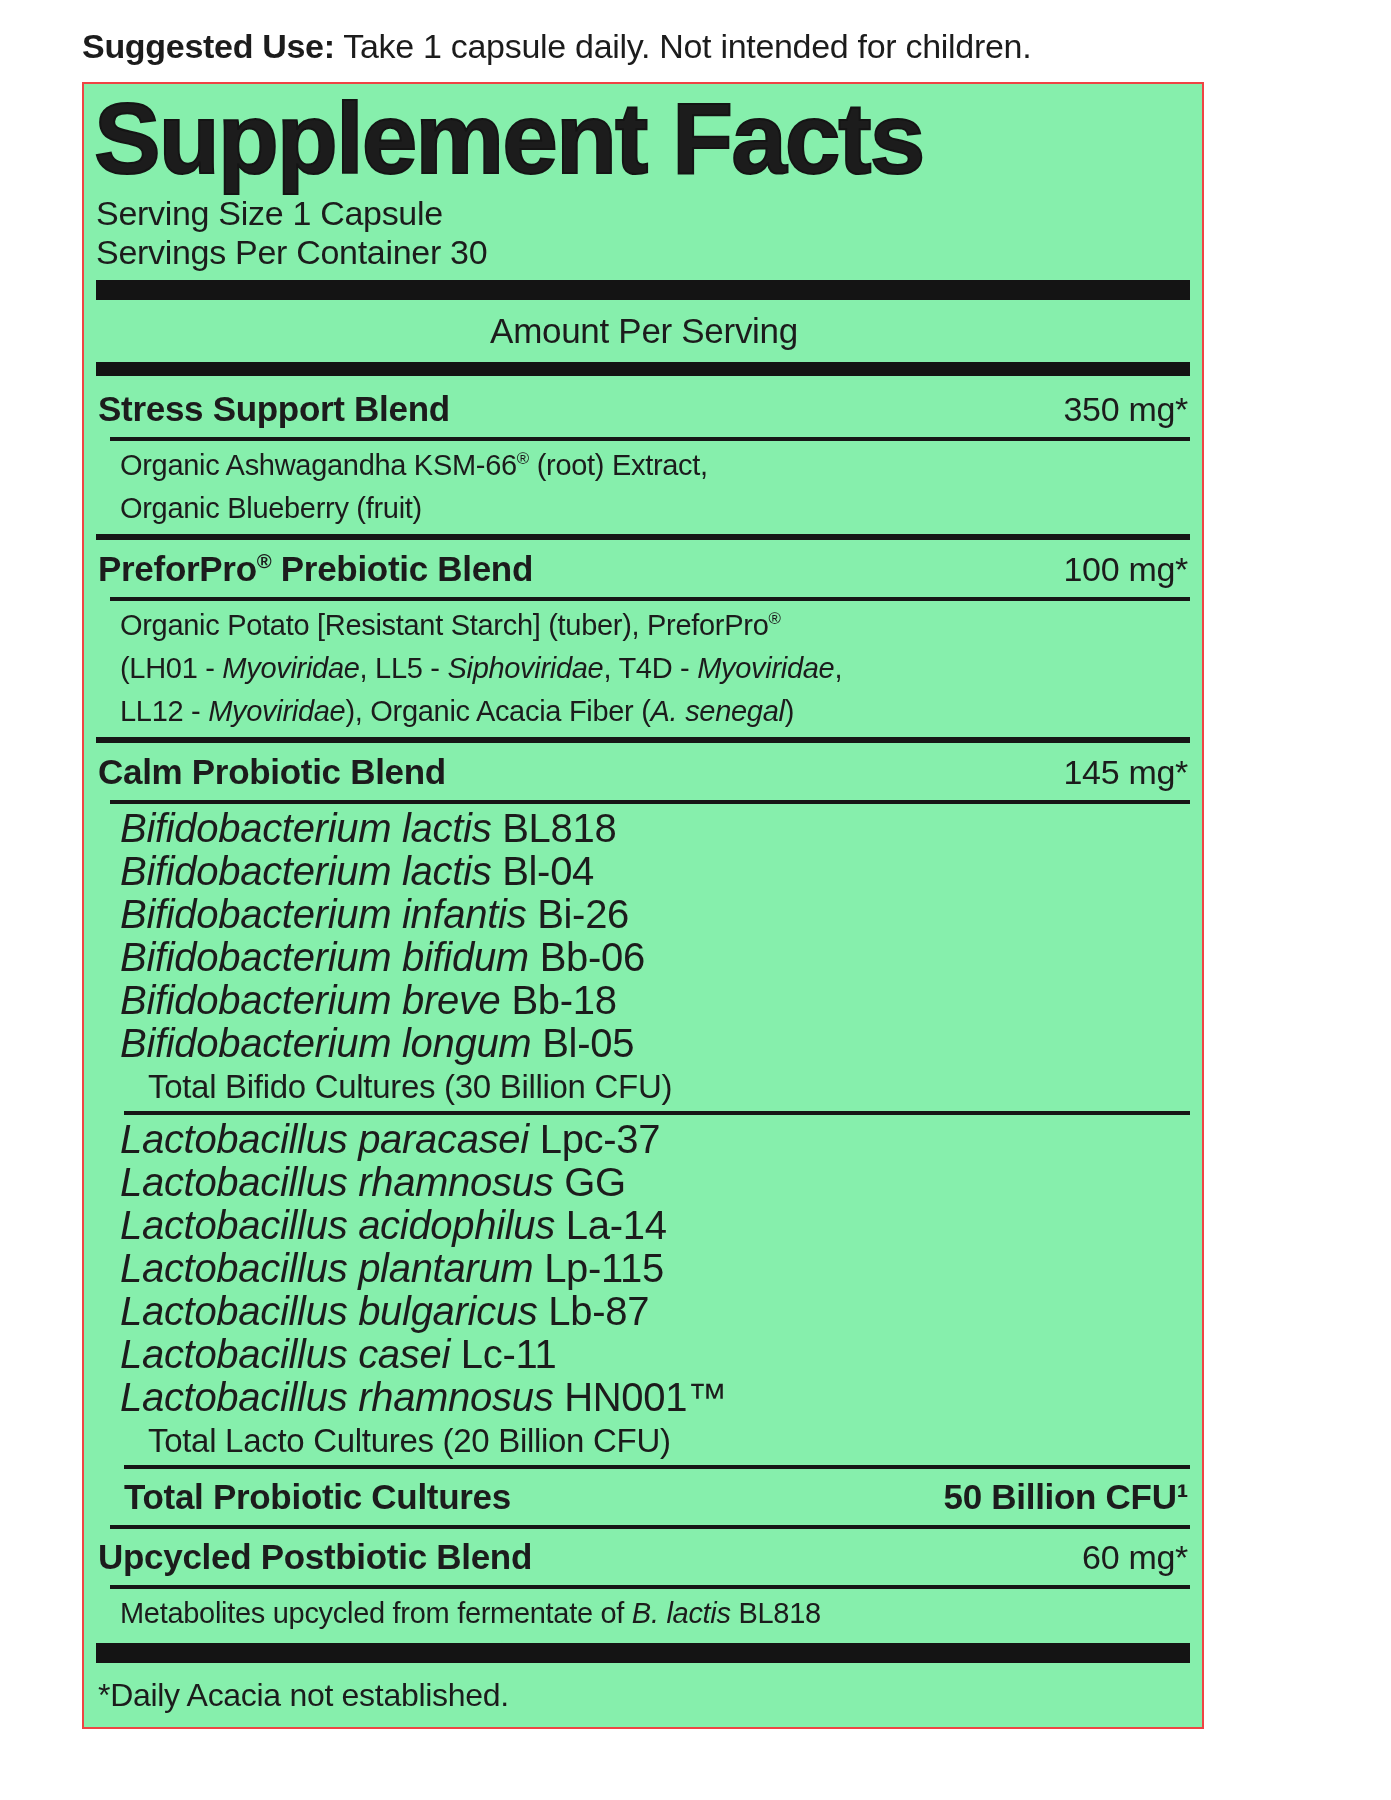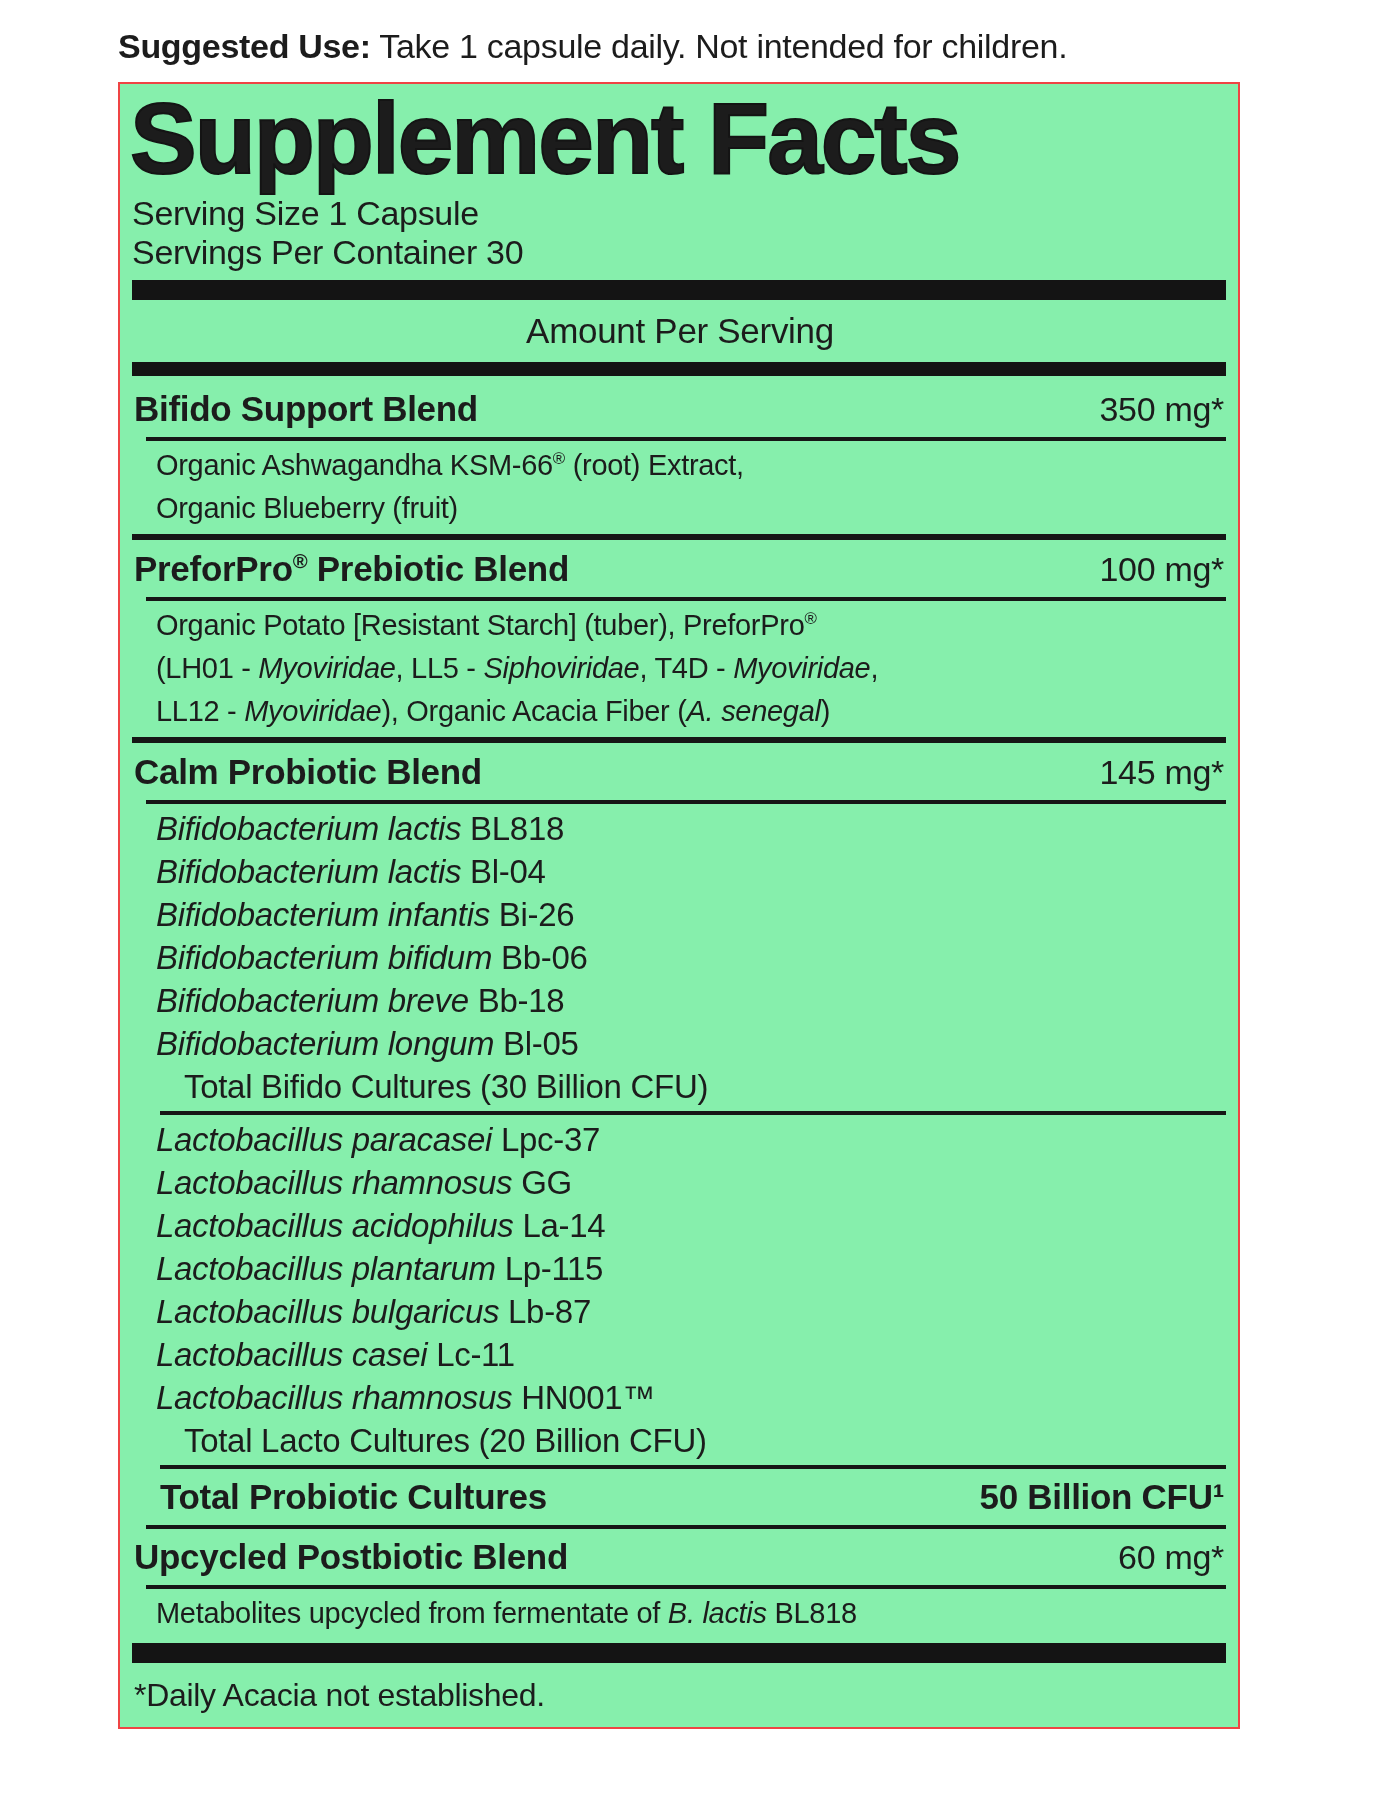--- a/index.html
+++ b/index.html
@@ -3,21 +3,21 @@
 <meta charset="utf-8">
 <style>
   html,body{margin:0;padding:0;}
   body{
     width:1391px;height:1800px;overflow:hidden;
     background:#ffffff;color:#1c1c1c;
     font-family:"Liberation Sans","DejaVu Sans",sans-serif;
     letter-spacing:-0.3px;
     -webkit-font-smoothing:antialiased;
   }
-  .content{width:1122px;margin:0 0 0 118px;padding-top:26px;}
+  .content{width:1122px;margin:0 0 0 82px;padding-top:26px;}
 
   
   .suggested{font-size:34px;line-height:40px;margin-bottom:16px;}
   .suggested b{font-weight:bold;}
 
   
   .panel{
     border:2px solid #ef4444;
     background:#86efac;
     padding:4px 12px 8px 12px;
@@ -42,21 +42,21 @@
 
   .row{display:flex;justify-content:space-between;align-items:baseline;}
   .blend{font-size:35px;line-height:46px;padding:2px 2px 2px 2px;}
   .blend .name{font-weight:bold;}
   .blend .amount{font-weight:normal;font-size:34px;}
 
   .total{font-size:35px;line-height:46px;padding:2px 2px 2px 2px;font-weight:bold;gap:32px;}
   .total .name{padding-left:26px;}
 
   .desc{font-size:29px;line-height:43px;padding-left:24px;}
-  .strain{font-size:33px;line-height:43px;padding-left:24px;}
+  .strain{font-size:40px;line-height:43px;padding-left:24px;}
   .subtotal{font-size:33px;line-height:43px;padding-left:52px;}
   .dv{font-size:32px;line-height:40px;padding:4px 0 4px 2px;}
 
   .it{font-style:italic;}
   sup{font-size:58%;line-height:0;vertical-align:super;}
 
   
   .footer{margin-top:16px;}
   .other-ing{font-size:34px;line-height:44px;padding-left:18px;}
 </style>
@@ -71,21 +71,21 @@
 
   <div class="panel">
     <div class="panel-title">Supplement Facts</div>
     <div class="serving">Serving Size 1 Capsule</div>
     <div class="serving">Servings Per Container 30</div>
     <div>
         <div class="bar" style="height: 20px;"></div>
         <div class="aps">Amount Per Serving</div>
         <div class="bar" style="height: 14px;"></div>
         <div class="row blend">
-          <span class="name"><span>Bifido Support Blend</span></span>
+          <span class="name"><span>Stress Support Blend</span></span>
           <span class="amount">350 mg*</span>
         </div>
         <div class="rule thin"></div>
         <div class="desc"><span>Organic Ashwagandha KSM-66</span><sup>®</sup><span> (root) Extract,</span></div>
         <div class="desc"><span>Organic Blueberry (fruit)</span></div>
         <div class="rule thick"></div>
         <div class="row blend">
           <span class="name"><span>PreforPro</span><sup>®</sup><span> Prebiotic Blend</span></span>
           <span class="amount">100 mg*</span>
         </div>

